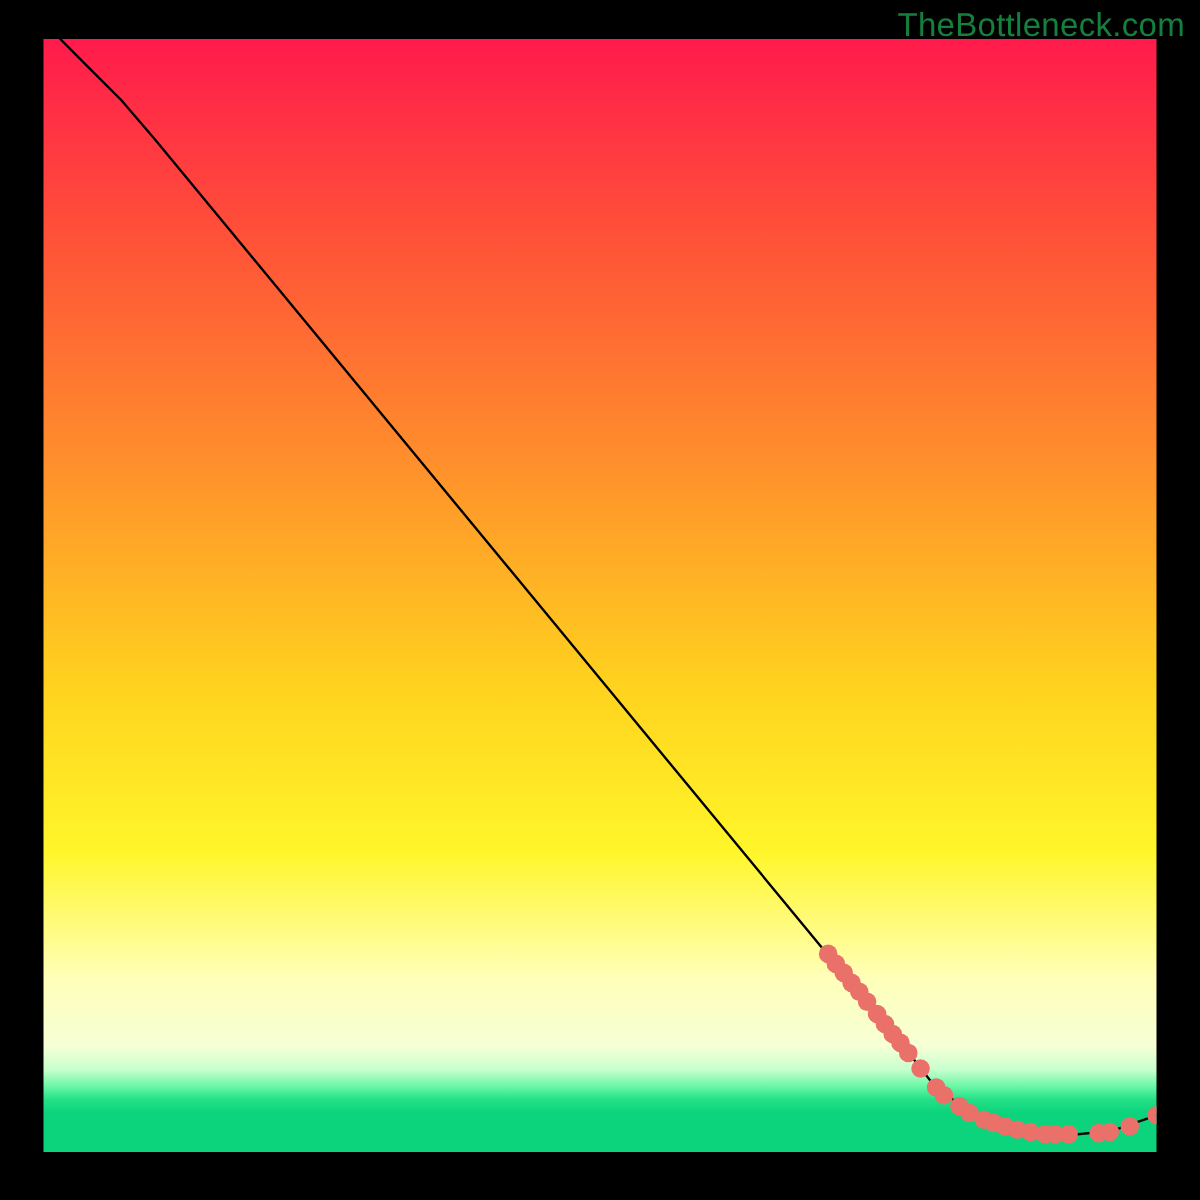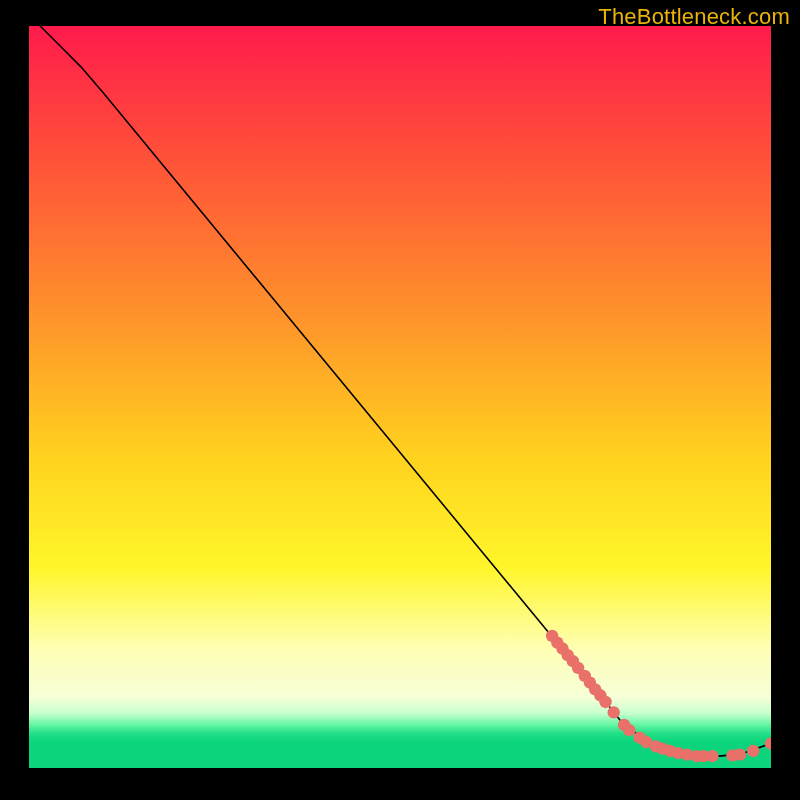--- a/index.html
+++ b/index.html
@@ -8,21 +8,21 @@
     height: 800px;
     background: #000;
     position: relative;
     font-family: Arial, Helvetica, sans-serif;
     overflow: hidden;
   }
   .watermark {
     position: absolute;
     top: 4px;
     right: 10px;
-    color: #eab308;
+    color: #15803d;
     font-size: 22px;
     font-weight: 500;
     z-index: 10;
     letter-spacing: 0.2px;
   }
   .plot-wrap {
     position: absolute;
     
     left: 29px;
     top: 26px;

